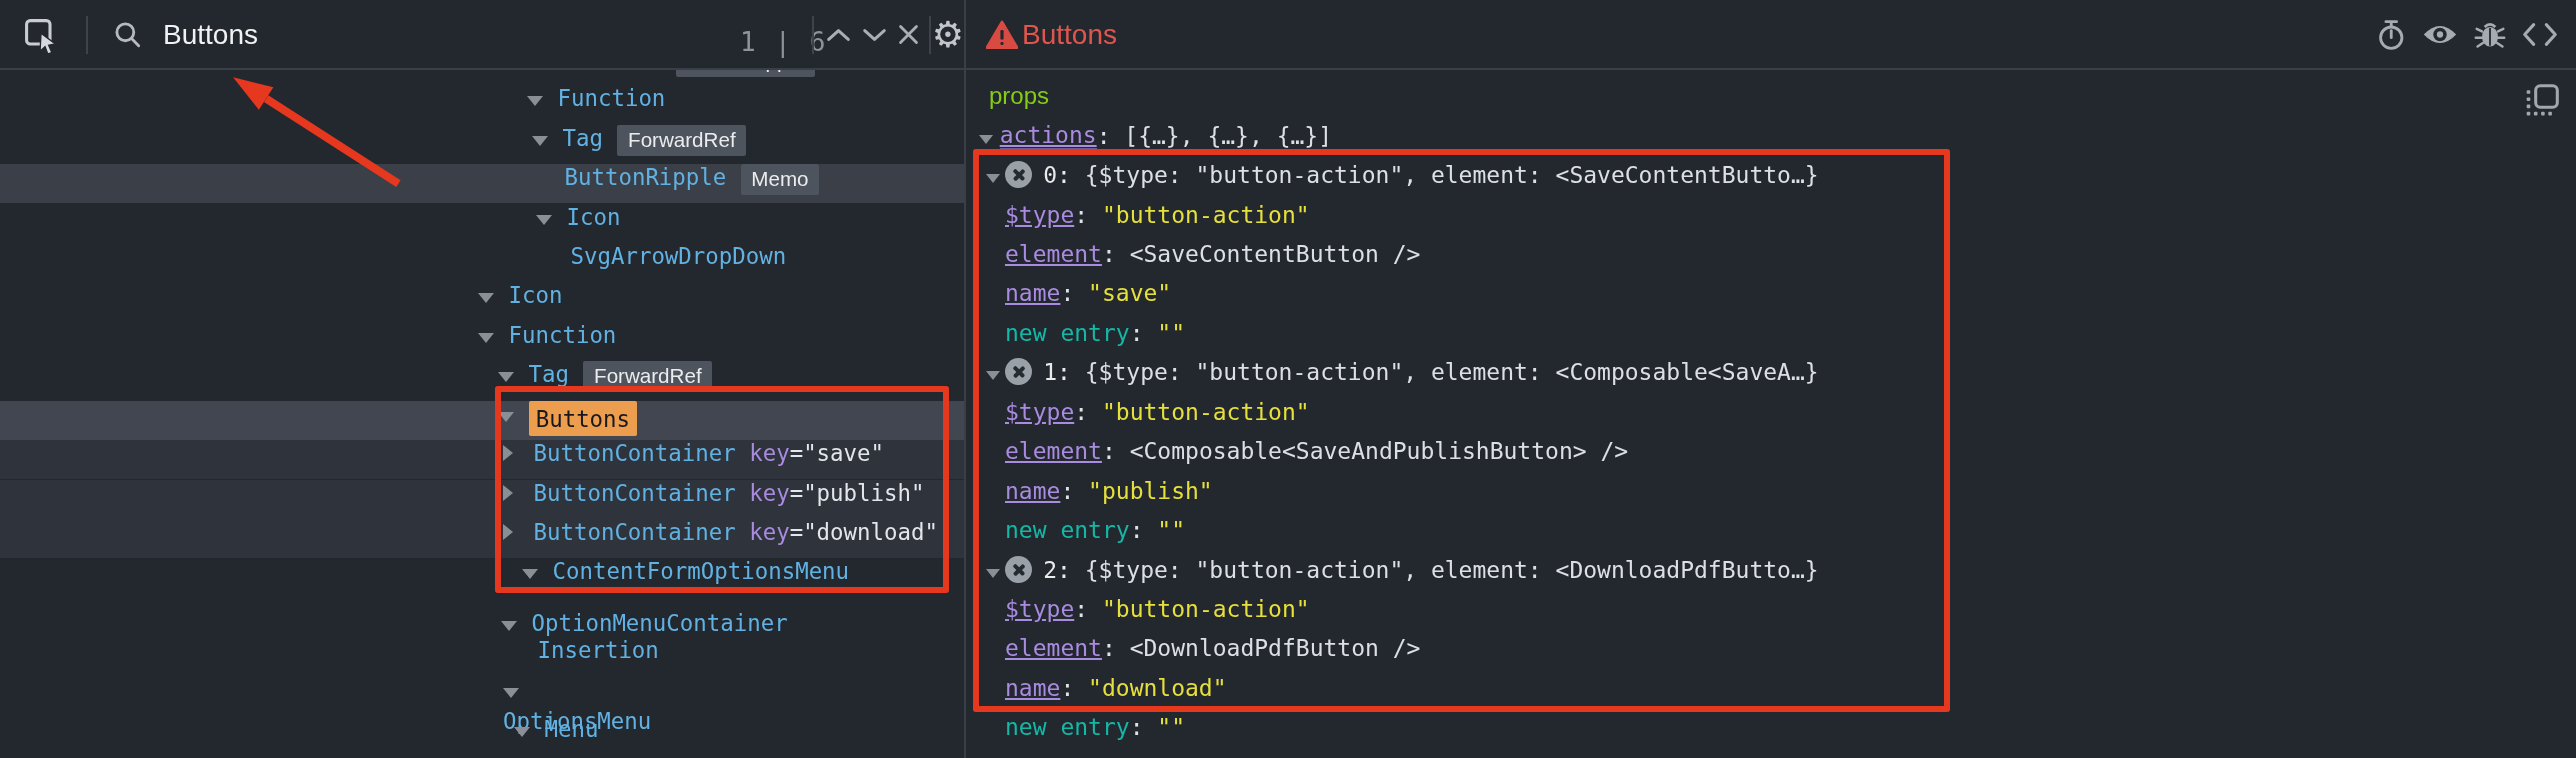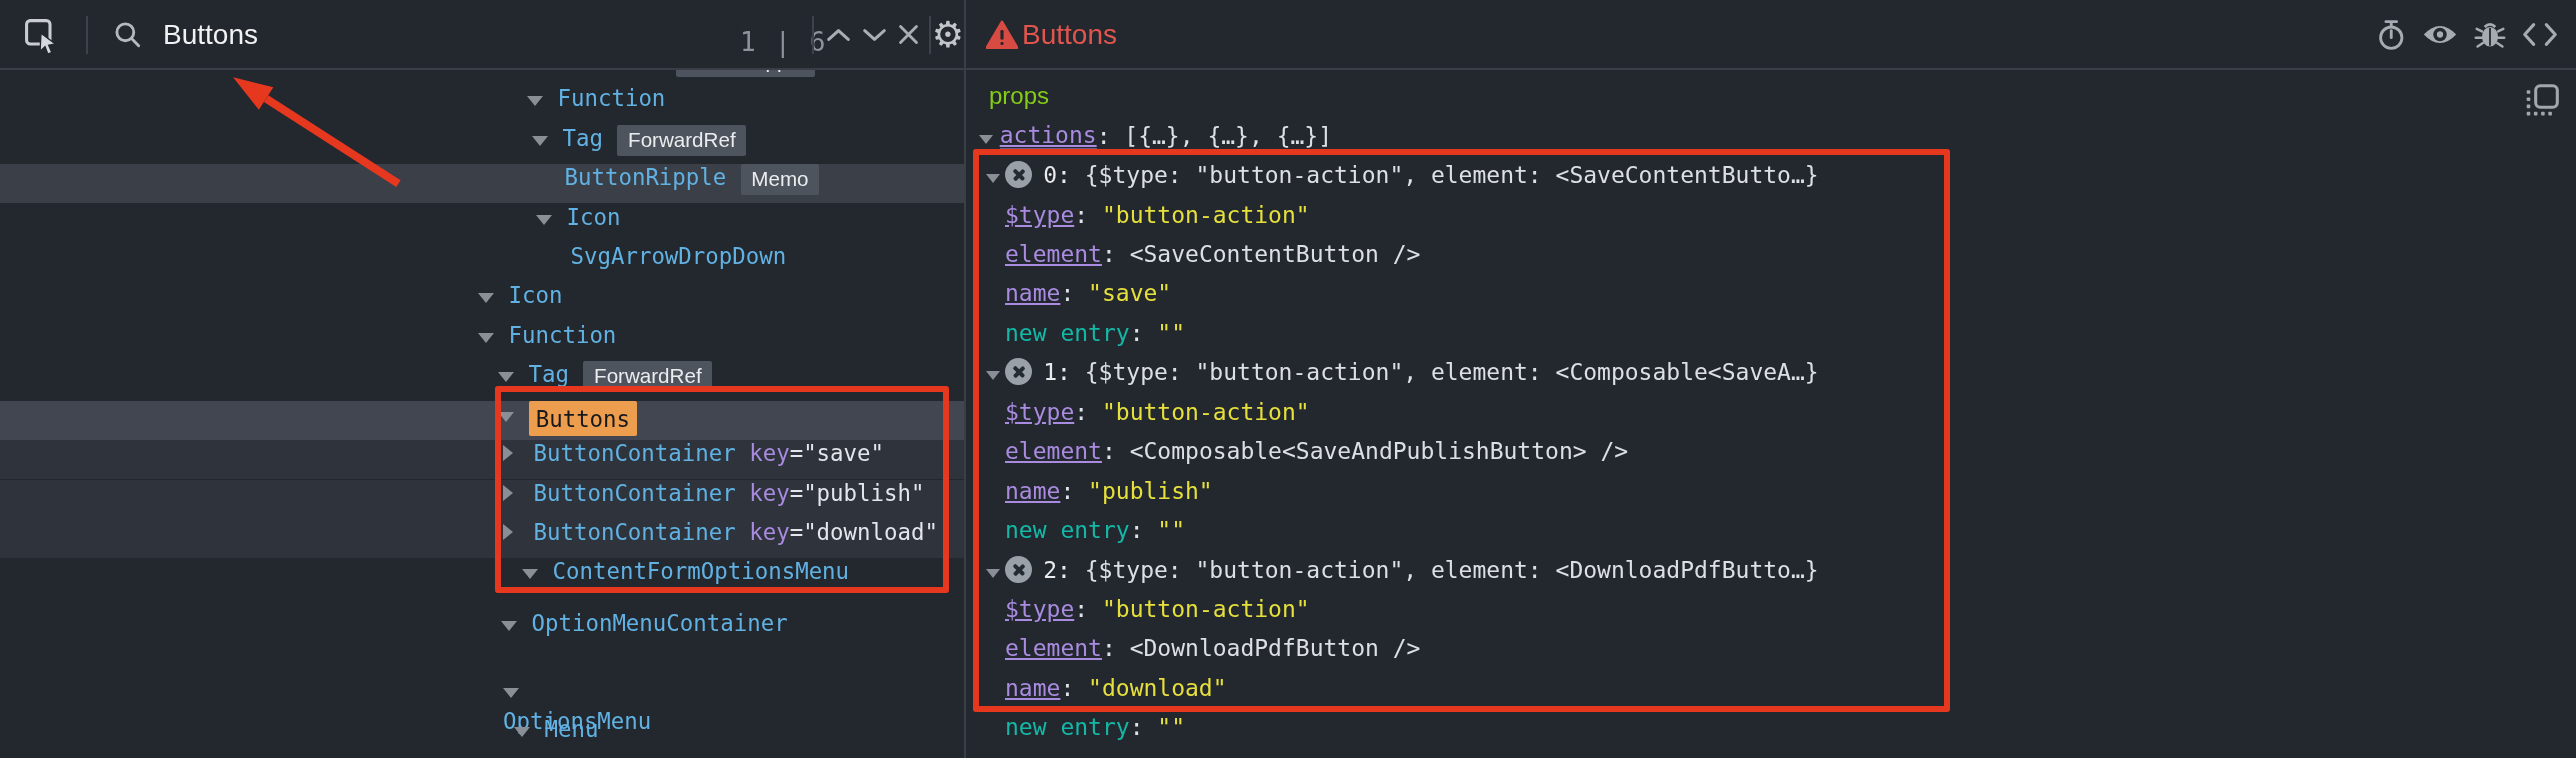--- a/index.html
+++ b/index.html
@@ -256,20 +256,24 @@
       <span class="k-rest">="download"</span>
     </div>
     <div class="t-row" style="top: 488px; padding-left: 494px; margin-left: 28px;">
       <span class="arrowbox"><span class="tri-down"></span></span>
       <span class="c-name">ContentFormOptionsMenu</span>
     </div>
     <div class="t-row" style="top: 540px; padding-left: 501px;">
       <span class="arrowbox"><span class="tri-down"></span></span>
       <span class="c-name">OptionMenuContainer</span>
     </div>
+    <div class="t-row" style="top: 567px; padding-left: 507px;">
+      <span class="arrowbox"></span>
+      <span class="c-name">Insertion</span>
+    </div>
     <div class="t-row" style="top: 607px; padding-left: 503px; flex-direction: column;">
       <span class="arrowbox"><span class="tri-down"></span></span>
       <span class="c-name">OptionsMenu</span>
     </div>
     <div class="t-row" style="top: 646px; padding-left: 514px;">
       <span class="arrowbox"><span class="tri-down"></span></span>
       <span class="c-name">Menu</span>
     </div>
   </div>
 

